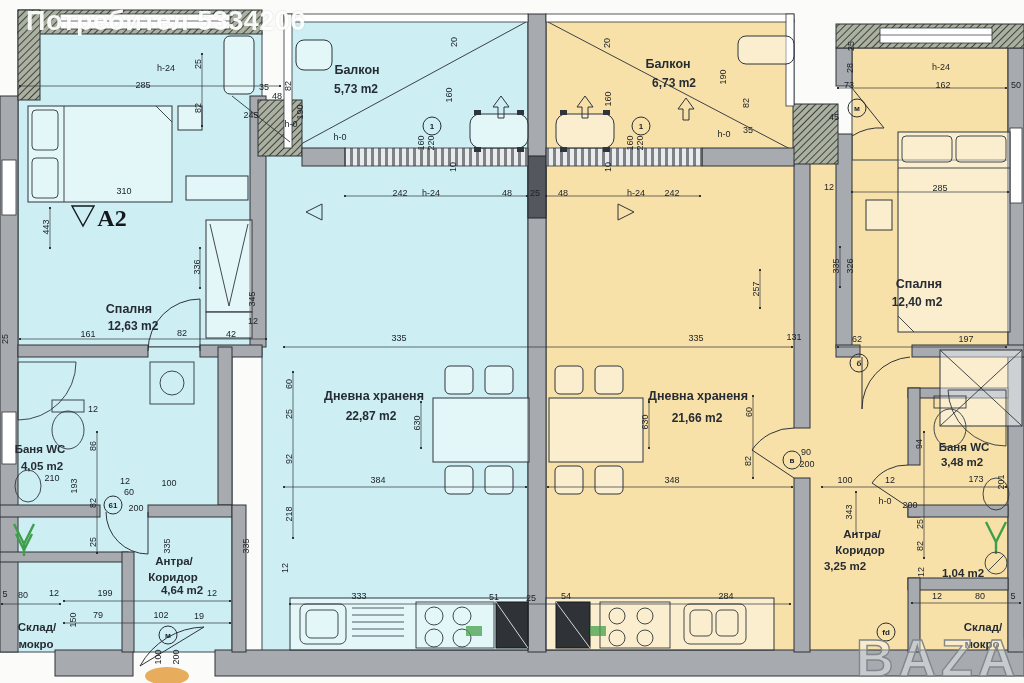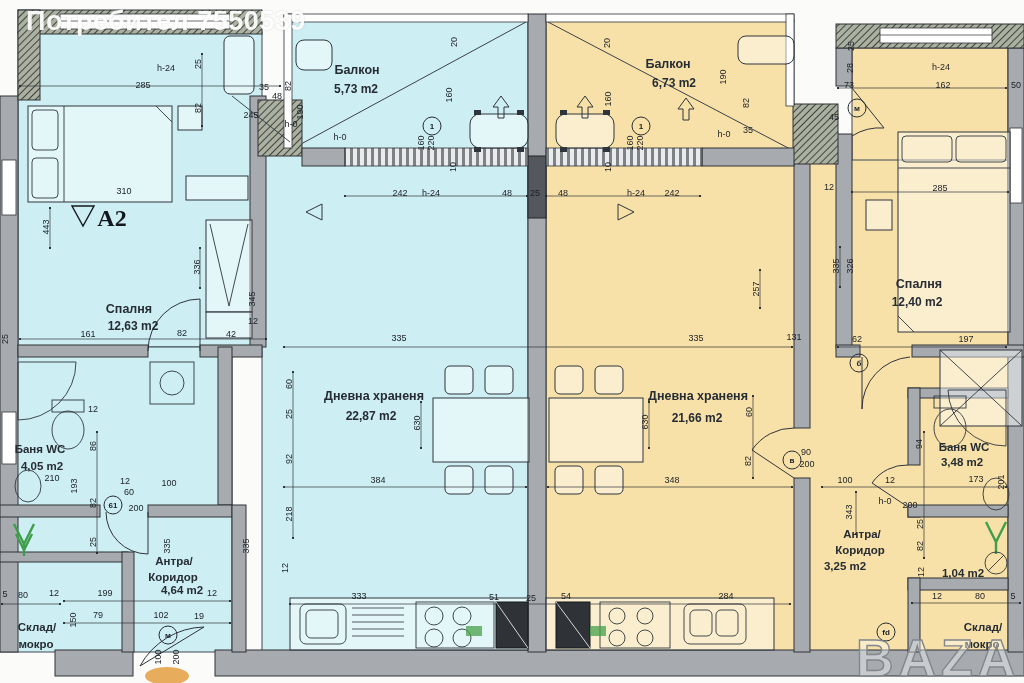--- a/index.html
+++ b/index.html
@@ -454,14 +454,14 @@
     <text class="small-name" x="963" y="577">1,04 m2</text>
     <text class="small-name" x="983" y="631">Склад/</text>
     <text class="small-name" x="982" y="648">мокро</text>
   </g>
 
   <ellipse cx="167" cy="676" rx="22" ry="9" fill="#e49a35" opacity=".8"></ellipse>
 
   <text class="wm-brand-text" x="856" y="676">BAZAR</text>
 </svg>
 
-<div class="wm-user">Потребител 7550539</div>
+<div class="wm-user">Потребител 5334206</div>
 </div>
 
 </body></html>

